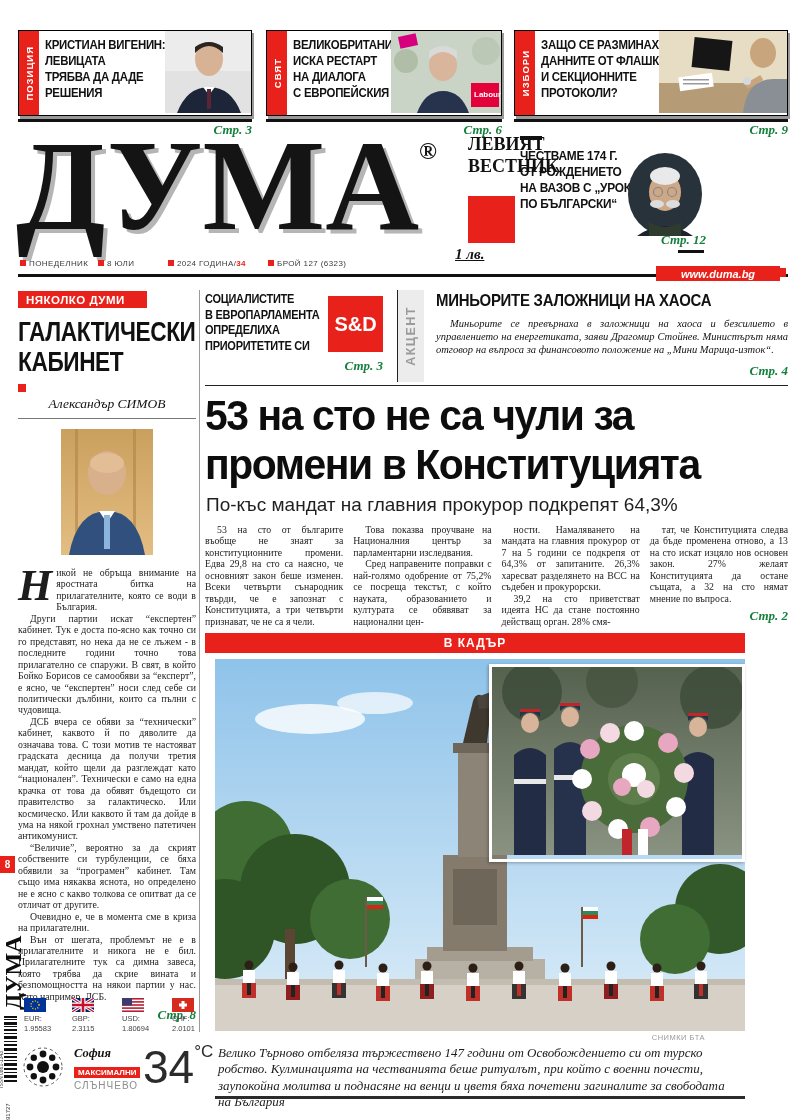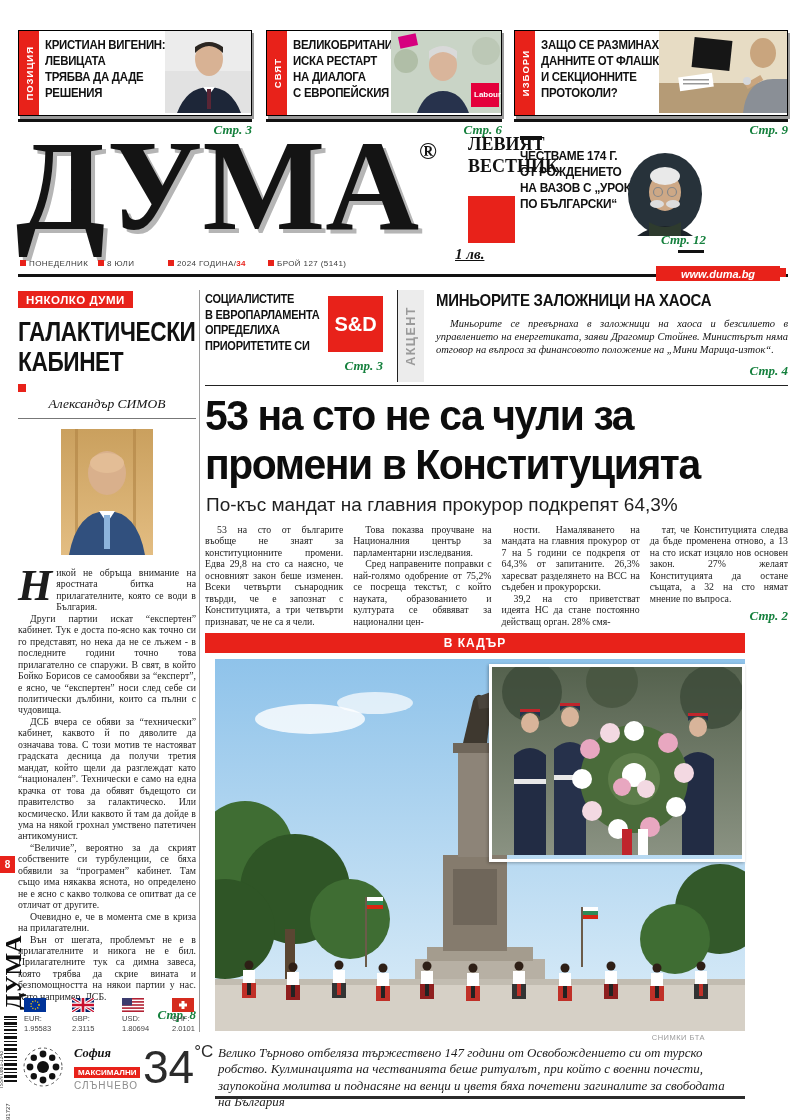--- a/index.html
+++ b/index.html
@@ -28,21 +28,21 @@
   #tagline{left:468px;top:134px;font:bold 18px/1.2 "Liberation Serif",serif;}
   #brand-square{left:468px;top:196px;width:47px;height:47px;}
   .dash{background:#111;height:4px;}
   .vz-line{font:bold 13.5px/16px "Liberation Sans",sans-serif;letter-spacing:-.3px;}
   
   .ditem{position:absolute;top:259px;font:8px "Liberation Sans",sans-serif;color:#3a3a3a;letter-spacing:.4px;}
   .dsq{display:inline-block;width:6px;height:6px;background:#e8221a;margin-right:3px;}
   
   #opinion{left:18px;top:290px;width:178px;}
   .kicker{display:inline-block;background:#e8221a;color:#fff;font:bold 11.5px "Liberation Sans",sans-serif;
-          padding:3px 8px 2px 8px;letter-spacing:.5px;}
+          padding:3px 22px 2px 8px;letter-spacing:.5px;}
   .op-title{font:bold 27px/30px "Liberation Sans",sans-serif;letter-spacing:-.5px;transform:scaleX(.84);
             transform-origin:0 0;white-space:nowrap;}
   .bodytext{font:9.8px/1.17 "Liberation Serif",serif;text-align:justify;color:#1c1c1c;}
   .bodytext p{margin:0;text-indent:12px;}
   .bodytext p.noind{text-indent:0;}
   .dropcap{float:left;font:italic bold 44px/34px "Liberation Serif",serif;margin:2px 4px 0 0;}
   
   .hl{font:bold 43px/49px "Liberation Sans",sans-serif;letter-spacing:-1.5px;transform:scaleX(.95);
       transform-origin:0 0;white-space:nowrap;color:#0d0d0d;}
   .cols{display:flex;gap:10px;}
@@ -177,21 +177,21 @@
   </div>
   <div class="pageref abs" style="right:50px;top:96px;">Стр. 12</div>
   <div class="dash abs" style="right:52px;top:114px;width:26px;height:3px;"></div>
 </div>
 
 <div class="abs serif" style="left:455px;top:246px;font:bold italic 15px 'Liberation Serif',serif;text-decoration:underline;">1 лв.</div>
 
 <div class="ditem" style="left:20px;"><span class="dsq"></span><span>ПОНЕДЕЛНИК</span></div>
 <div class="ditem" style="left:98px;"><span class="dsq"></span><span>8 ЮЛИ</span></div>
 <div class="ditem" style="left:168px;"><span class="dsq"></span><span>2024 ГОДИНА/</span><span style="color:#e8221a;font-weight:bold;">34</span></div>
-<div class="ditem" style="left:268px;"><span class="dsq"></span><span>БРОЙ 127 (5141)</span></div>
+<div class="ditem" style="left:268px;"><span class="dsq"></span><span>БРОЙ 127 (6323)</span></div>
 
 <div class="abs" style="left:18px;top:274px;width:770px;height:2.5px;background:#111;"></div>
 <div class="abs red" style="left:656px;top:266px;width:124px;height:15px;display:flex;align-items:center;justify-content:center;">
   <span style="color:#fff;font:bold italic 11px 'Liberation Sans',sans-serif;">www.duma.bg</span>
 </div>
 <div class="abs red" style="left:777px;top:268px;width:9px;height:9px;"></div>
 
 <div class="abs red" style="left:0;top:856px;width:15px;height:17px;color:#fff;font:bold 10px/17px 'Liberation Sans',sans-serif;text-align:center;">8</div>
 <div class="abs vlabel" style="left:0;top:882px;height:128px;font:bold 24px 'Liberation Serif',serif;color:#0d0d0d;">ДУМА</div>
 <div class="abs" style="left:1px;top:1016px;">

